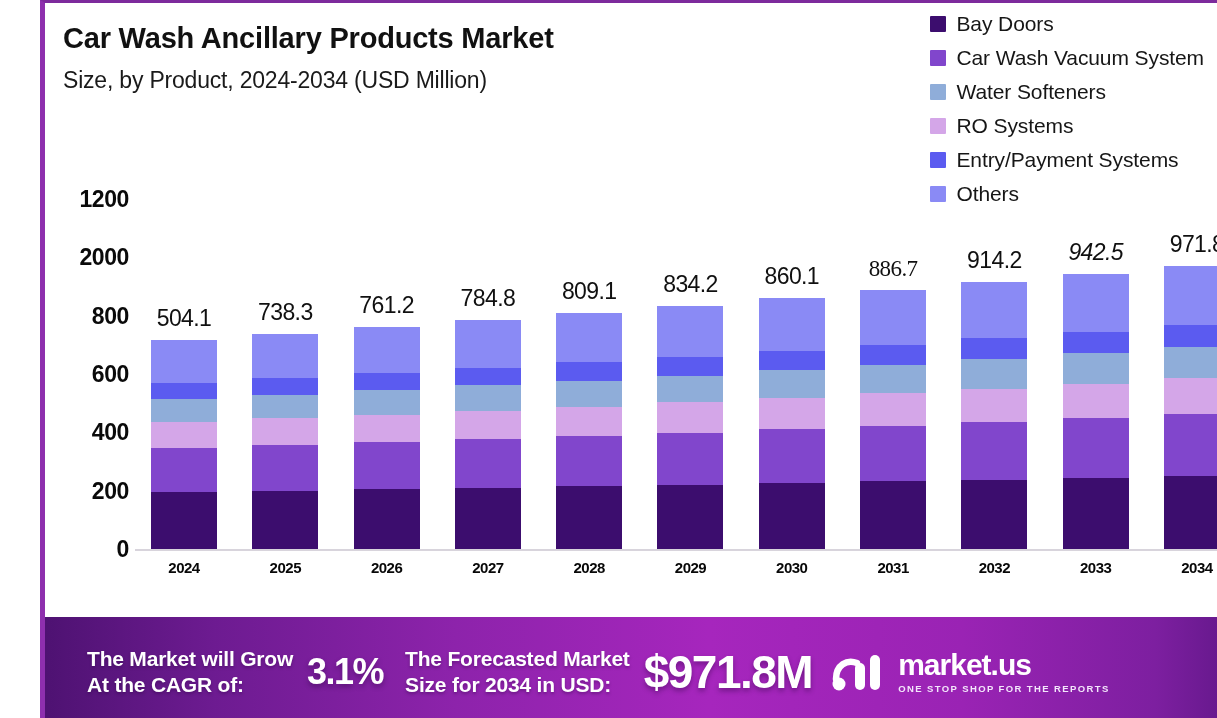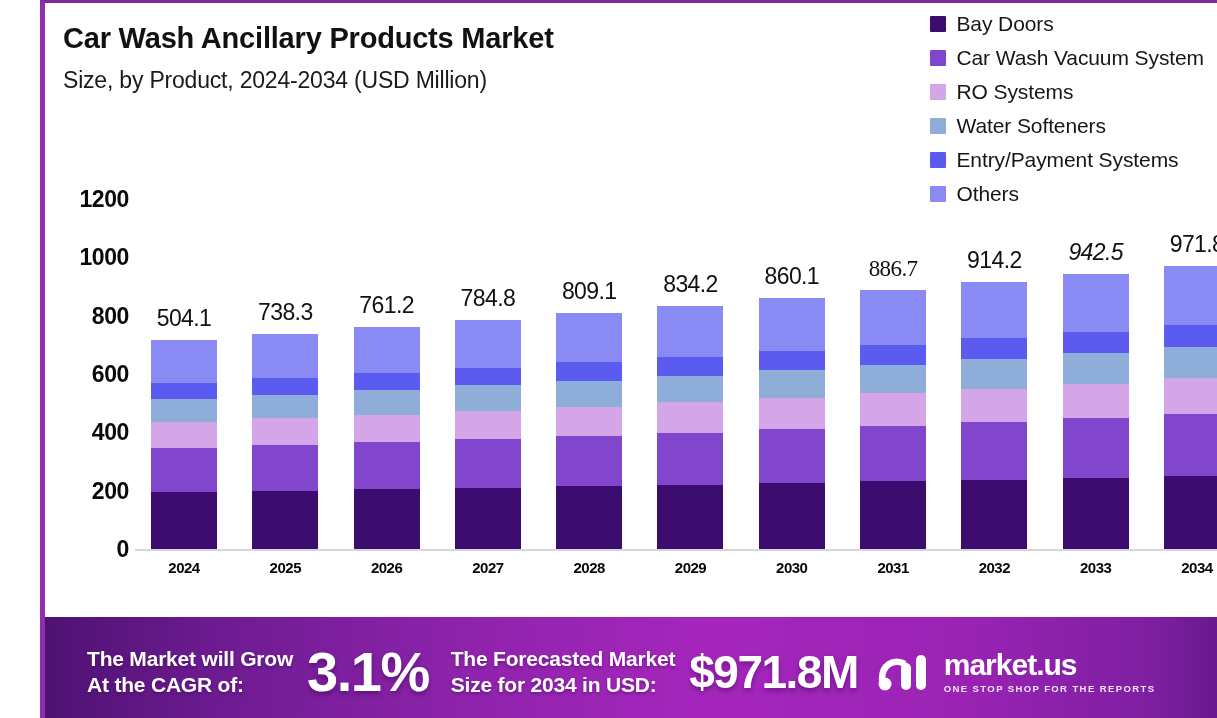--- a/index.html
+++ b/index.html
@@ -182,21 +182,21 @@
     white-space: pre-line;
     text-shadow: 0 2px 3px rgba(40,0,60,0.35);
   }
   .footer-value {
     color: #ffffff;
     font-weight: bold;
     line-height: 1;
     text-shadow: 0 3px 5px rgba(40,0,60,0.4);
     letter-spacing: -1.5px;
   }
-  .cagr-value { font-size: 56px; margin: 0 22px 0 14px; }
+  .cagr-value { font-size: 36px; margin: 0 22px 0 14px; }
   .size-value { font-size: 46px; margin: 0 16px 0 14px; }
 
   .brand {
     display: flex;
     align-items: center;
     gap: 12px;
     margin-left: 2px;
   }
   .brand-mark { width: 56px; height: 42px; }
   .brand-text { display: flex; flex-direction: column; }
@@ -228,41 +228,41 @@
   <div class="legend" id="legend">
       <div class="legend-item">
         <span class="legend-swatch" style="background: rgb(60, 13, 110);"></span>
         <span class="legend-label">Bay Doors</span>
       </div>
       <div class="legend-item">
         <span class="legend-swatch" style="background: rgb(129, 70, 204);"></span>
         <span class="legend-label">Car Wash Vacuum System</span>
       </div>
       <div class="legend-item">
+        <span class="legend-swatch" style="background: rgb(143, 173, 217);"></span>
+        <span class="legend-label">Water Softeners</span>
+      </div>
+      <div class="legend-item">
         <span class="legend-swatch" style="background: rgb(212, 166, 232);"></span>
         <span class="legend-label">RO Systems</span>
-      </div>
-      <div class="legend-item">
-        <span class="legend-swatch" style="background: rgb(143, 173, 217);"></span>
-        <span class="legend-label">Water Softeners</span>
       </div>
       <div class="legend-item">
         <span class="legend-swatch" style="background: rgb(91, 91, 240);"></span>
         <span class="legend-label">Entry/Payment Systems</span>
       </div>
       <div class="legend-item">
         <span class="legend-swatch" style="background: rgb(138, 138, 245);"></span>
         <span class="legend-label">Others</span>
       </div>
     </div>
 
   <div class="plot">
     <div class="y-axis" id="y-axis">
         <div class="y-tick" style="top: 0px;">1200</div>
-        <div class="y-tick" style="top: 58.3333px;">1000</div>
+        <div class="y-tick" style="top: 58.3333px;">2000</div>
         <div class="y-tick" style="top: 116.667px;">800</div>
         <div class="y-tick" style="top: 175px;">600</div>
         <div class="y-tick" style="top: 233.333px;">400</div>
         <div class="y-tick" style="top: 291.667px;">200</div>
         <div class="y-tick" style="top: 350px;">0</div>
       </div>
     <div class="baseline"></div>
     <div class="bars" id="bars">
         <div class="bar-col">
           <div class="bar-total" style="bottom: 216.863px;">504.1</div>

